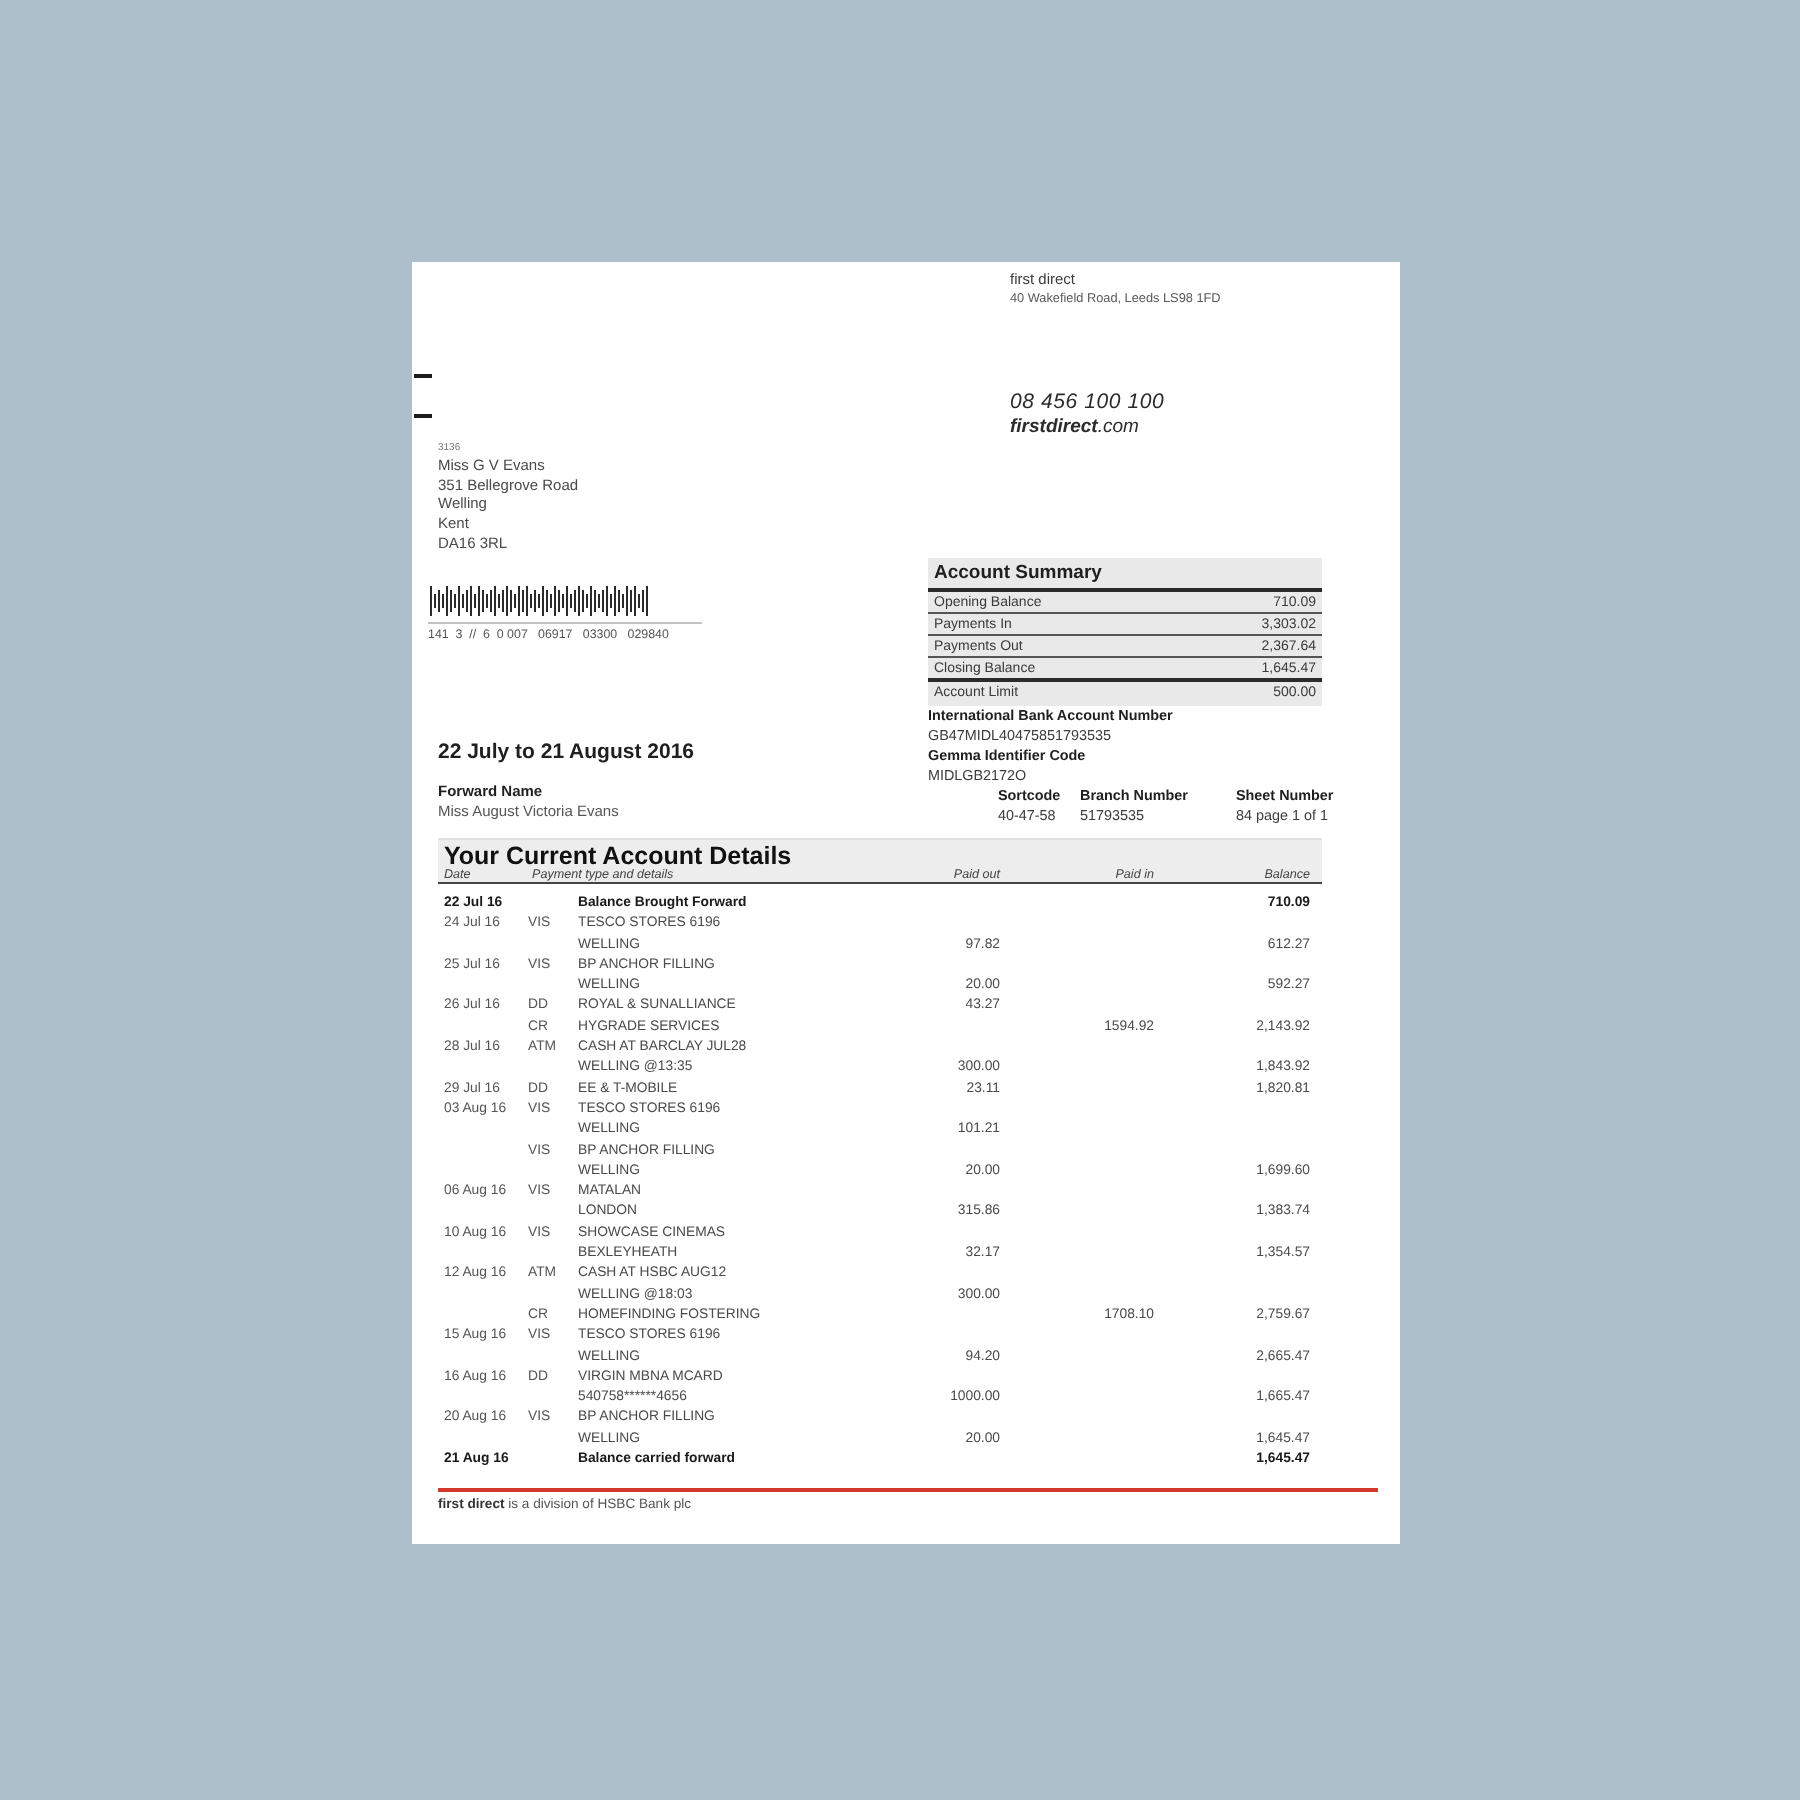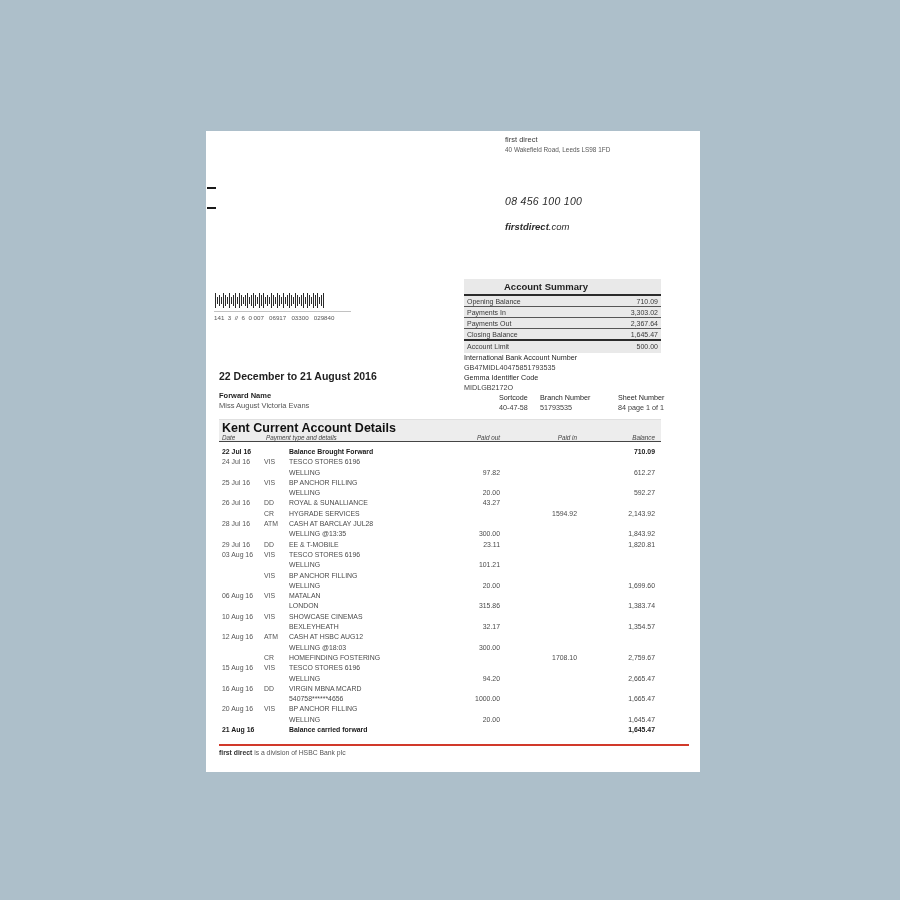--- a/index.html
+++ b/index.html
@@ -14,44 +14,44 @@
   .bank-name { font-size:7.5px; color:#3d3d3d; }
   .bank-address { font-size:6.4px; color:#595959; margin-top:2px; }
 
   
   .trim { left:1px; width:9px; height:2px; background:#1a1a1a; }
   .trim-1 { top:56px; } .trim-2 { top:76px; }
 
   
   .contact { left:299px; top:64px;font-style:italic; }
   .phone { font-size:10.5px; color:#2b2b2b; letter-spacing:.3px; }
-  .website { font-size:9.5px; color:#2b2b2b; margin-top:14px; }
+  .website { font-size:9.5px; color:#2b2b2b; margin-top:1px; }
 
   
   .recipient { left:13px; top:90px; }
   .ref { font-size:5px; color:#777; margin-bottom:1px; }
   .addr-line { font-size:7.5px; line-height:9.7px; color:#4a4a4a; }
 
   
   .barcode { left:9px; top:160px; width:124px; height:18px; display:flex; align-items:center; gap:1px; }
   .barcode i { display:block; width:1px; background:#2a2a2a; }
   .barcode-rule { left:8px; top:180px; width:137px; height:1px; background:#c2c2c2; }
   .barcode-number { left:8px; top:183px; font-size:6.2px; color:#555; white-space:pre; }
 
   
   .summary-box { left:258px; top:148px; width:197px; background:#e9e9e9; padding-bottom:2px; }
-  .summary-title { font-size:9.5px; font-weight:bold; color:#1f1f1f; padding:2px 3px;margin-left:37px; }
+  .summary-title { font-size:9.5px; font-weight:bold; color:#1f1f1f; padding:2px 3px; }
   .as-row { display:flex; justify-content:space-between; font-size:7px; color:#3a3a3a; padding:1.5px 3px; border-top:1px solid #555; }
   .as-row:first-child { border-top:2px solid #2b2b2b; }
   .as-row.heavy { border-top:2px solid #2b2b2b; }
 
   
   .iban-block { left:258px; top:222px; font-size:7.2px; color:#3c3c3c; }
   .iban-block div { line-height:10px; }
-  .lbl { font-weight:normal; color:#1f1f1f; }
+  .lbl { font-weight:bold; color:#1f1f1f; }
   .cols { position:relative; height:10px; }
   .cols span { position:absolute; top:0; white-space:nowrap;padding-left:35px; }
   .col-1 { left:0; } .col-2 { left:41px; } .col-3 { left:119px; }
 
   
   .period { left:13px; top:239px; font-size:10.5px; font-weight:bold; color:#1f1f1f; }
   .an-label { left:13px; top:260px; font-size:7.5px; font-weight:bold; color:#1f1f1f; }
   .an-value { left:13px; top:270px; font-size:7.5px; color:#555; }
 
   
@@ -88,20 +88,28 @@
   </div>
 
   <div class="trim trim-1"></div>
   <div class="trim trim-2"></div>
 
   <div class="contact">
     <div class="phone">08 456 100 100</div>
     <div class="website"><b>firstdirect</b><span>.com</span></div>
   </div>
 
+  <div class="recipient">
+    <div class="ref">3136</div>
+    <div class="addr-line">Miss G V Evans</div>
+    <div class="addr-line">351 Bellegrove Road</div>
+    <div class="addr-line">Welling</div>
+    <div class="addr-line">Kent</div>
+    <div class="addr-line">DA16 3RL</div>
+  </div>
 
   <div class="barcode">
       <i style="height: 15px;"></i>
       <i style="height: 7px;"></i>
       <i style="height: 11px;"></i>
       <i style="height: 7px;"></i>
       <i style="height: 15px;"></i>
       <i style="height: 11px;"></i>
       <i style="height: 7px;"></i>
       <i style="height: 15px;"></i>
@@ -192,26 +200,26 @@
       <span class="col-2 lbl">Branch Number</span>
       <span class="col-3 lbl">Sheet Number</span>
     </div>
     <div class="cols">
       <span class="col-1">40-47-58</span>
       <span class="col-2">51793535</span>
       <span class="col-3">84 page 1 of 1</span>
     </div>
   </div>
 
-  <div class="period">22 December to 21 August 2016</div>
+  <div class="period">22 July to 21 August 2016</div>
   <div class="an-label">Forward Name</div>
   <div class="an-value">Miss August Victoria Evans</div>
 
   <div class="tx-header">
-    <span class="tx-title">Kent Current Account Details</span>
+    <span class="tx-title">Your Current Account Details</span>
     <span class="tx-col c-date">Date</span>
     <span class="tx-col c-details">Payment type and details</span>
     <span class="tx-col c-out">Paid out</span>
     <span class="tx-col c-in">Paid in</span>
     <span class="tx-col c-bal">Balance</span>
   </div>
 
   <div class="tx-body">
       <div class="t-row bold">
         <span class="t-date">22 Jul 16</span>

